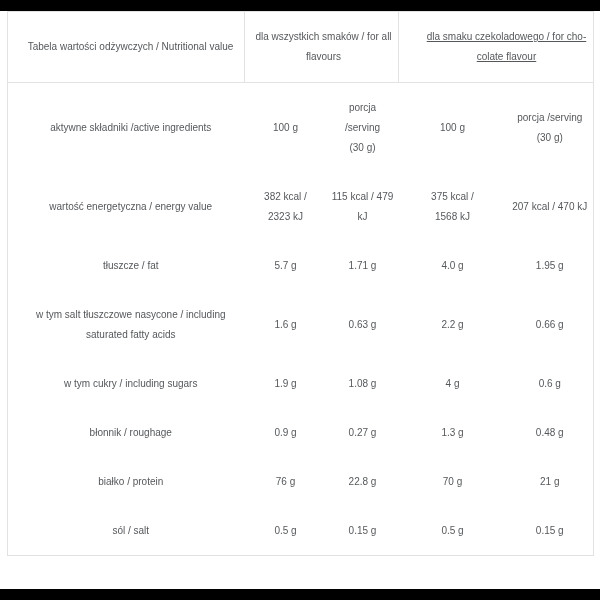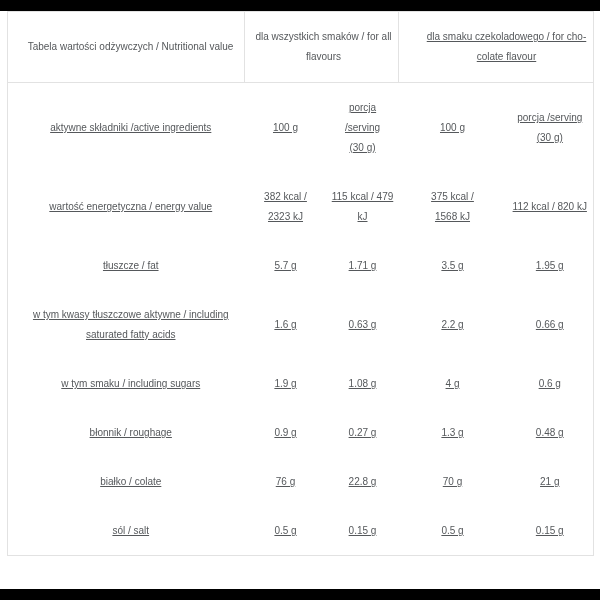--- a/index.html
+++ b/index.html
@@ -43,21 +43,21 @@
     overflow: hidden;
   }
   th {
     padding: 15px 4px 15px 8px;
     border-bottom: 1px solid #e2e2e2;
   }
   th.lbl { padding-left: 13px; margin-top: 40px; }
   th.grp { border-left: 1px solid #e2e2e2; }
   th.grp2 { padding-left: 25px; text-decoration: underline; }
 
-  td { padding: 15px 4px 14px 8px; text-decoration: underline; }
+  td { padding: 15px 4px 14px 8px; }
   td.lbl { padding-left: 13px; }
   td.v3, td.v4 { padding-left: 25px; }
 </style>
 </head>
 <body>
 
 <div class="bar bar-top"></div>
 
 <table class="nutrition">
   <colgroup>
@@ -87,53 +87,53 @@
 (30 g)</td>
     </tr>
     <tr>
       <td class="lbl">wartość energetyczna / energy value</td>
       <td class="v1">382 kcal /
 2323 kJ</td>
       <td class="v2">115 kcal / 479
 kJ</td>
       <td class="v3">375 kcal /
 1568 kJ</td>
-      <td class="v4">112 kcal / 820 kJ</td>
+      <td class="v4">207 kcal / 470 kJ</td>
     </tr>
     <tr>
       <td class="lbl">tłuszcze / fat</td>
       <td class="v1">5.7 g</td>
       <td class="v2">1.71 g</td>
-      <td class="v3">3.5 g</td>
+      <td class="v3">4.0 g</td>
       <td class="v4">1.95 g</td>
     </tr>
     <tr>
-      <td class="lbl">w tym kwasy tłuszczowe aktywne / including
+      <td class="lbl">w tym salt tłuszczowe nasycone / including
 saturated fatty acids</td>
       <td class="v1">1.6 g</td>
       <td class="v2">0.63 g</td>
       <td class="v3">2.2 g</td>
       <td class="v4">0.66 g</td>
     </tr>
     <tr>
-      <td class="lbl">w tym smaku / including sugars</td>
+      <td class="lbl">w tym cukry / including sugars</td>
       <td class="v1">1.9 g</td>
       <td class="v2">1.08 g</td>
       <td class="v3">4 g</td>
       <td class="v4">0.6 g</td>
     </tr>
     <tr>
       <td class="lbl">błonnik / roughage</td>
       <td class="v1">0.9 g</td>
       <td class="v2">0.27 g</td>
       <td class="v3">1.3 g</td>
       <td class="v4">0.48 g</td>
     </tr>
     <tr>
-      <td class="lbl">białko / colate</td>
+      <td class="lbl">białko / protein</td>
       <td class="v1">76 g</td>
       <td class="v2">22.8 g</td>
       <td class="v3">70 g</td>
       <td class="v4">21 g</td>
     </tr>
     <tr>
       <td class="lbl">sól / salt</td>
       <td class="v1">0.5 g</td>
       <td class="v2">0.15 g</td>
       <td class="v3">0.5 g</td>

